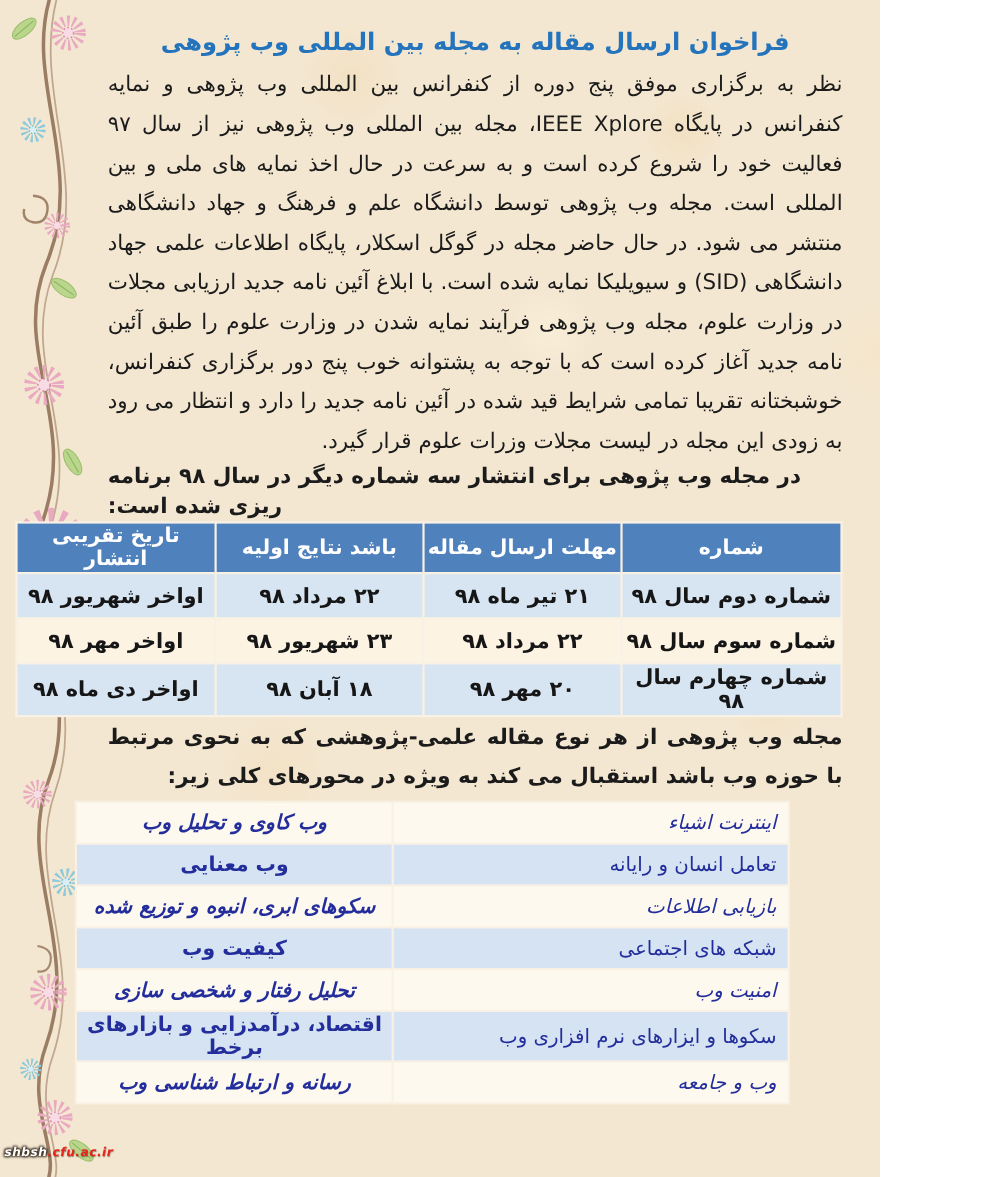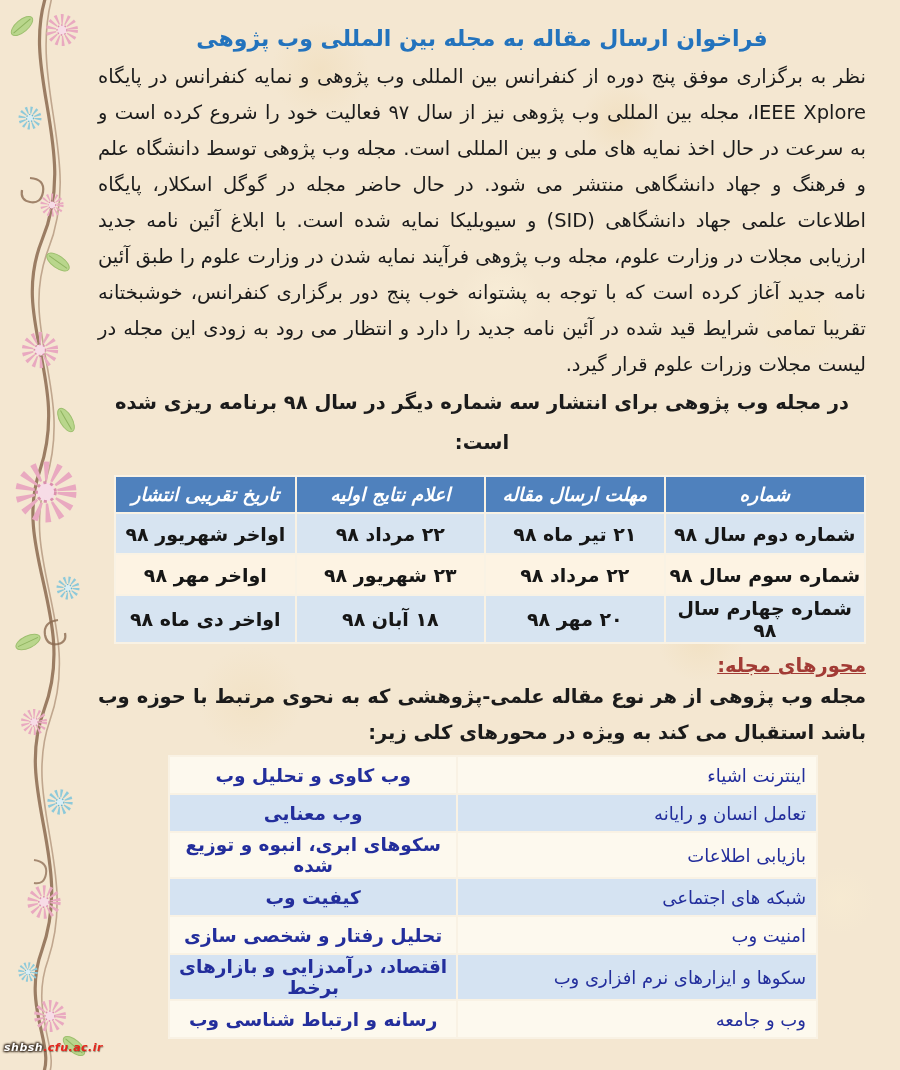--- a/index.html
+++ b/index.html
@@ -1,61 +1,61 @@
 <!DOCTYPE html>
 <html lang="fa"><head>
 <meta charset="utf-8">
 <style>
   html,body{margin:0;padding:0;}
   .page{
     position:relative;
-    width:900px;height:1070px;
+    width:800px;height:1070px;
     overflow:hidden;
     font-family:"DejaVu Sans",sans-serif;
     background:
       radial-gradient(circle 70px at 320px 70px, rgba(240,220,184,.55), rgba(240,220,184,0) 70%),
       radial-gradient(circle 55px at 620px 120px, rgba(239,217,178,.5), rgba(239,217,178,0) 70%),
       radial-gradient(circle 65px at 800px 320px, rgba(246,230,198,.6), rgba(246,230,198,0) 70%),
       radial-gradient(circle 60px at 500px 300px, rgba(250,240,218,.7), rgba(250,240,218,0) 70%),
       radial-gradient(circle 75px at 250px 700px, rgba(240,220,184,.45), rgba(240,220,184,0) 70%),
       radial-gradient(circle 60px at 700px 640px, rgba(239,219,182,.5), rgba(239,219,182,0) 70%),
       radial-gradient(circle 70px at 560px 960px, rgba(241,222,186,.5), rgba(241,222,186,0) 70%),
       radial-gradient(circle 50px at 840px 900px, rgba(248,236,210,.6), rgba(248,236,210,0) 70%),
       #f4e7d1;
   }
   .floral{position:absolute;left:0;top:0;width:94px;height:1070px;}
   .content{position:absolute;top:26px;left:98px;right:34px;direction:rtl;}
   .title{
     margin:0 0 8px 0;text-align:center;
     font-size:22px;font-weight:bold;color:#2373bd;
   }
   .intro{margin:0;font-size:19.5px;font-weight:normal;color:#1b1b1b;line-height:36px;text-align:justify;}
-  .sched-intro{margin:0 0 12px 0;font-size:19.5px;font-weight:bold;color:#1b1b1b;line-height:40px;text-align:center;}
+  .sched-intro{margin:0 0 1px 0;font-size:19.5px;font-weight:bold;color:#1b1b1b;line-height:27px;text-align:left;}
   table{border-collapse:collapse;}
   table.schedule{width:752px;}
   table.schedule th{
     background:#4f81bd;color:#ffffff;font-size:18.5px;font-weight:bold;
-    height:33px;border:2px solid #f9f2e4;text-align:center;font-style:italic;
+    height:33px;border:2px solid #f9f2e4;text-align:center;
   }
   table.schedule td{
     height:37px;text-align:center;font-size:19px;font-weight:bold;color:#161616;
     border:2px solid #f9f2e4;
   }
   tr.alt-blue td{background:#d7e4f1;margin-top:11px;}
   tr.alt-cream td{background:#fdf3e3;text-align:center;}
   .topics-heading{
     margin:10px 0 2px 0;color:#a23b35;font-size:19.5px;font-weight:bold;
     text-decoration:underline;text-align:right;
   }
   .topics-intro{margin:0 0 4px 0;font-size:19.5px;font-weight:bold;color:#1b1b1b;line-height:36px;text-align:justify;}
   table.topics{width:650px;margin-right:48px;}
   table.topics td{height:34px;border:2px solid #f9f2e4;color:#232e9c;}
   table.topics td.t-right{width:358px;text-align:right;padding-right:10px;font-size:18px;font-weight:normal;}
   table.topics td.t-left{width:292px;text-align:center;font-size:18.5px;font-weight:bold;}
-  tr.t-odd td{background:#fdf9ee;}
+  tr.t-odd td{background:#fdf9ee;font-style:italic;}
   tr.t-even td{background:#d5e3f2;}
   .watermark{
     position:absolute;left:4px;top:1041px;
     font-style:italic;font-weight:bold;font-size:11px;letter-spacing:.5px;
   }
   .wm1{color:#ffffff;text-shadow:1px 1px 2px #3a2d20,-1px -1px 2px #3a2d20,1px -1px 2px #3a2d20,-1px 1px 2px #3a2d20;}
   .wm2{color:#e6251d;text-shadow:.5px .5px 1px rgba(60,40,20,.5);}
 </style>
 </head>
 <body>
@@ -112,21 +112,21 @@
       <colgroup>
           <col style="width:201px">
           <col style="width:180px">
           <col style="width:190px">
           <col style="width:181px">
         </colgroup>
       <thead>
         <tr>
           <th>شماره</th>
           <th>مهلت ارسال مقاله</th>
-          <th>اعلام نتایج اولیه</th>
+          <th>باشد نتایج اولیه</th>
           <th>تاریخ تقریبی انتشار</th>
         </tr>
       </thead>
       <tbody>
         <tr class="alt-blue">
           <td>شماره دوم سال ۹۸</td>
           <td>۲۱ تیر ماه ۹۸</td>
           <td>۲۲ مرداد ۹۸</td>
           <td>اواخر شهریور ۹۸</td>
         </tr>
@@ -138,21 +138,20 @@
         </tr>
         <tr class="alt-blue">
           <td>شماره چهارم سال ۹۸</td>
           <td>۲۰ مهر ۹۸</td>
           <td>۱۸ آبان ۹۸</td>
           <td>اواخر دی ماه ۹۸</td>
         </tr>
       </tbody>
     </table>
 
-    <div class="topics-heading">محورهای مجله:</div>
 
     <p class="topics-intro">مجله وب پژوهی از هر نوع مقاله علمی-پژوهشی که به نحوی مرتبط با حوزه وب باشد استقبال می کند به ویژه در محورهای کلی زیر:</p>
 
     <table class="topics">
       <tbody>
         <tr class="t-odd">
           <td class="t-right">اینترنت اشیاء</td>
           <td class="t-left">وب کاوی و تحلیل وب</td>
         </tr>
         <tr class="t-even">

